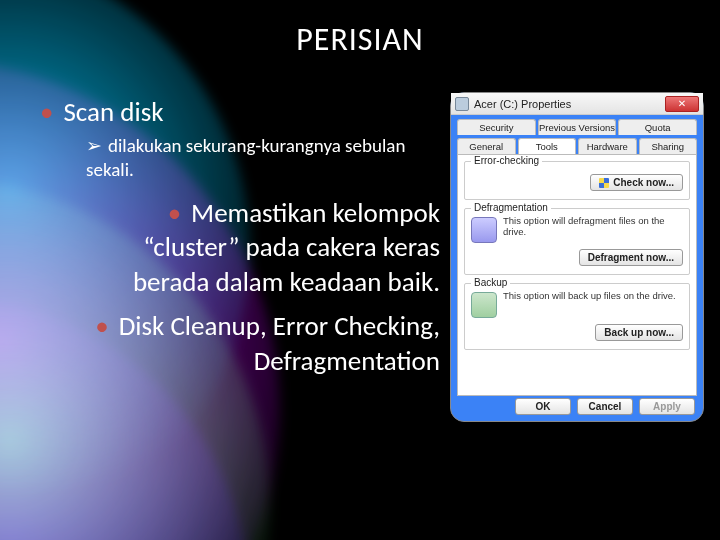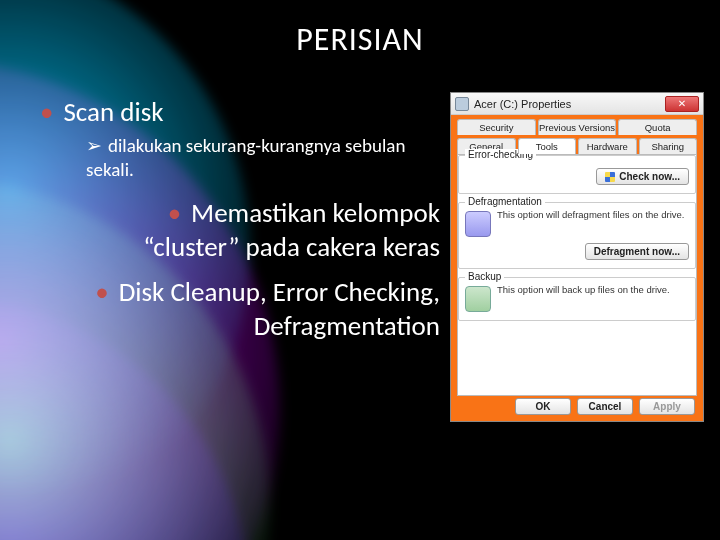--- a/index.html
+++ b/index.html
@@ -38,36 +38,36 @@
   .sub { font-size: 19px; margin-left: 46px; margin-bottom: 14px; line-height: 1.25; }
   .arrow { margin-right: 6px; }
   .b2 { font-size: 27px; line-height: 1.28; margin-bottom: 10px; text-align: right; }
   .b2 .dot { color: #c0504d; margin-right: 10px; }
   .b2 .txt { display: inline; }
   .indent { margin-left: 30px; display: block; }
 
   
   .dlg {
     position: absolute; right: 16px; top: 92px; width: 254px; height: 330px;
-    background: #f97316; border: 1px solid #888; border-radius: 0;
+    background: #3b82f6; border: 1px solid #888; border-radius: 14px;
     font-family: "Segoe UI", Tahoma, sans-serif; font-size: 10px; color: #222;
     box-shadow: 0 2px 6px rgba(0,0,0,0.4);
   }
   .dlg .titlebar {
     height: 22px; background: linear-gradient(#f8f8f8,#e4e4e4);
     display: flex; align-items: center; padding: 0 4px; border-bottom: 1px solid #ccc;
   }
   .dlg .drive-icon { width:14px; height:14px; background:#bcd; border:1px solid #789; border-radius:2px; margin-right:5px;}
   .dlg .win-title { flex: 1; font-size: 11px; }
   .dlg .close { width: 34px; height: 16px; background: linear-gradient(#e77,#c33); border: 1px solid #a22; border-radius: 2px; color:#fff; display:flex;align-items:center;justify-content:center; font-size:10px; line-height:1;}
   .tabs-row { display:flex; padding: 4px 6px 0 6px; gap: 2px; }
   .tab { flex:1; text-align:center; padding:2px 0; background:#eee; border:1px solid #bbb; border-bottom:none; border-radius:3px 3px 0 0; font-size:9.5px; white-space:nowrap; overflow:hidden;}
   .tab.active { background:#fff; position:relative; z-index:2;}
   .tabs-row2 { margin-top:-1px; }
-  .panel { margin: 0 6px 6px 6px; background:#fff; border:1px solid #bbb; height: 242px; padding: 0; position:relative;}
+  .panel { margin: 0 6px 6px 6px; background:#fff; border:1px solid #bbb; height: 242px; padding: 6px; position:relative;}
   .group { border:1px solid #ccc; border-radius:2px; padding: 6px 6px 8px 6px; margin-bottom: 8px; position:relative;}
   .group .gtitle { position:absolute; top:-7px; left:6px; background:#fff; padding:0 3px; font-size:10px;}
   .group .row { display:flex; align-items:flex-start; gap:6px;}
   .group .icn { width:26px; height:26px; border-radius:4px; flex-shrink:0; margin-top:2px;}
   .icn.chk { background: linear-gradient(#dfe,#9c9); border:1px solid #7a7;}
   .icn.def { background: linear-gradient(#ccf,#99e); border:1px solid #77b;}
   .icn.bak { background: linear-gradient(#cce6cc,#a0cfa0); border:1px solid #7a9;}
   .group .desc { font-size:9.5px; color:#333; line-height:1.2; }
   .group .btnrow { text-align:right; margin-top:6px;}
   .wbtn { display:inline-flex; align-items:center; gap:4px; background:linear-gradient(#fff,#e4e4e4); border:1px solid #999; border-radius:3px; padding:2px 8px; font-size:10px; min-width:86px; justify-content:center;font-weight:bold;}
@@ -95,20 +95,21 @@
   <div class="content">
     <div class="b1">
       <span class="dot">•</span><span>Scan disk</span>
     </div>
     <div class="sub">
       <span class="arrow">➢</span><span>dilakukan sekurang-kurangnya sebulan sekali.</span>
     </div>
     <div class="b2">
       <span class="dot">•</span><span class="txt">Memastikan kelompok</span>
       <span class="indent">“cluster” pada cakera keras</span>
+      <span class="indent">berada dalam keadaan baik.</span>
     </div>
     <div class="b2">
       <span class="dot">•</span><span class="txt">Disk Cleanup, Error Checking,</span>
       <span class="indent">Defragmentation</span>
     </div>
   </div>
 
   <div class="dlg">
     <div class="titlebar">
       <div class="drive-icon"></div>
@@ -143,20 +144,23 @@
         <div class="btnrow"><span class="wbtn">
               <span>Defragment now...</span>
             </span></div>
       </div>
       <div class="group">
         <div class="gtitle">Backup</div>
         <div class="row">
           <div class="icn bak"></div>
           <div class="desc">This option will back up files on the drive.</div>
         </div>
+        <div class="btnrow"><span class="wbtn">
+              <span>Back up now...</span>
+            </span></div>
       </div>
     </div>
     <div class="dlg-buttons">
       <span class="wbtn">OK</span>
       <span class="wbtn">Cancel</span>
       <span class="wbtn disabled">Apply</span>
     </div>
   </div>
 </div>
 

